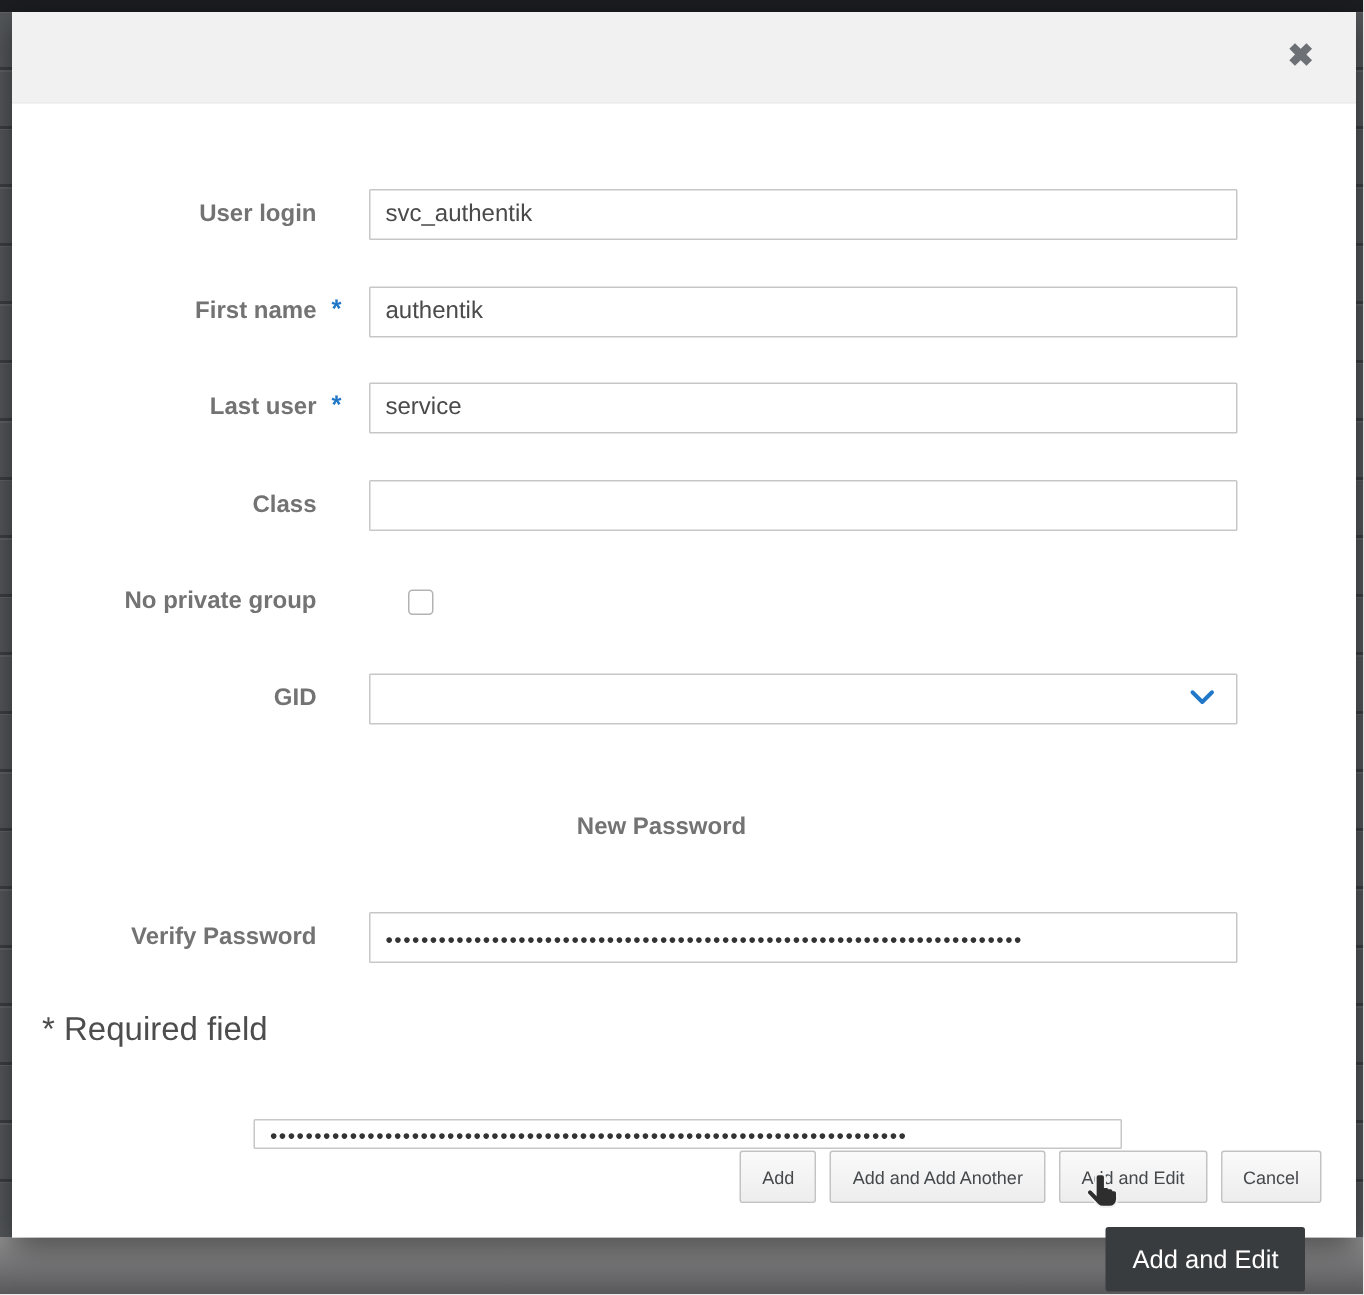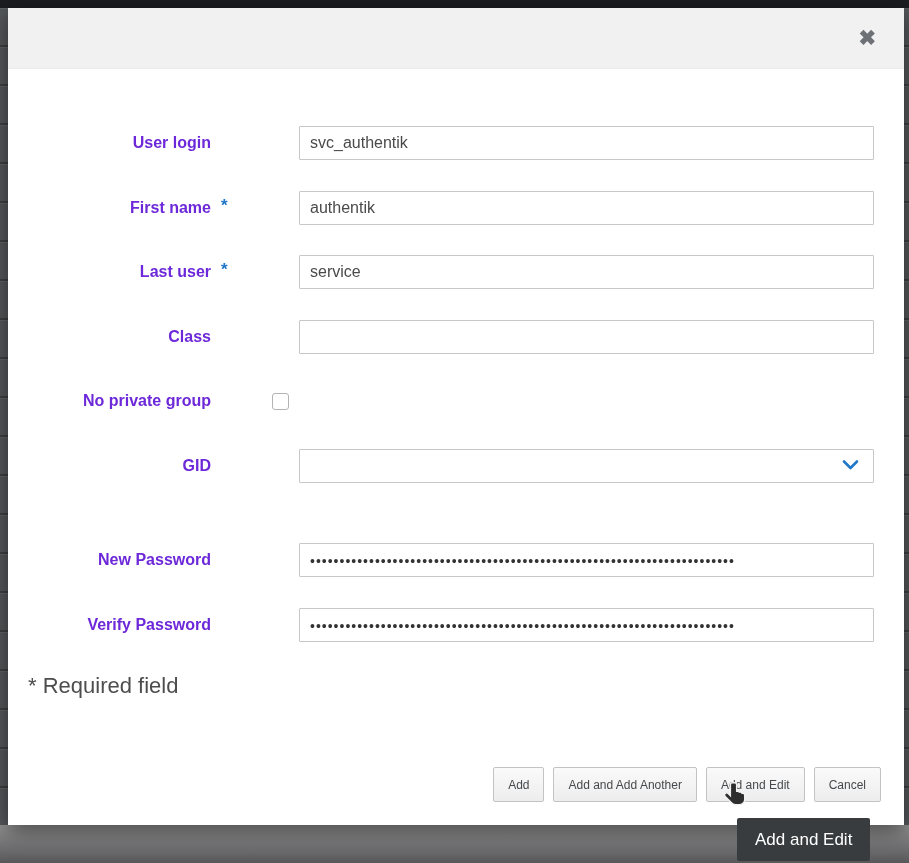--- a/index.html
+++ b/index.html
@@ -33,29 +33,29 @@
     font-size:19px;font-weight:700;color:#2b2e33;
   }
   .modal-close{
     position:absolute;right:22px;top:0;height:60px;line-height:60px;
     font-size:21px;font-weight:700;color:#6d7176;cursor:pointer;border:none;background:none;padding:0 6px;
   }
   .modal-body{position:relative;height:756px;}
   
   .row{position:absolute;left:0;width:866px;display:flex;align-items:center;height:34px;}
   .r1{top:57px;}.r2{top:122px;}.r3{top:186px;}.r4{top:251px;}
-  .r5{top:315px;}.r6{top:380px;}.r7{top:474px;}.r8{top:539px;}
+  .r5{top:315px;}.r6{top:380px;}.r7{top:474px;flex-direction:column;}.r8{top:539px;}
   .lbl{
-    flex:0 0 203px;text-align:right;font-size:16px;font-weight:600;color:#6d28d9;
+    flex:0 0 203px;text-align:right;font-size:16px;font-weight:600;color:#737373;
   }
   .req{
     position:absolute;left:213px;top:5px;color:#1f76c8;font-weight:700;font-size:17px;
   }
   .txt,.select-box{
-    margin-left:88px;width:579px;height:34px;box-sizing:border-box;
+    margin-left:35px;width:579px;height:34px;box-sizing:border-box;
     border:1px solid #c7c7c7;border-radius:1px;background:#ffffff;
     font-family:"Liberation Sans","DejaVu Sans",sans-serif;
     font-size:16px;color:#4a4a4a;padding:0 10px;outline:none;
   }
   .pwd{font-size:14px;letter-spacing:1px;color:#333;padding-top:2px;}
   .checkbox{
     margin-left:61px;width:17px;height:17px;appearance:none;-webkit-appearance:none;
     border:1px solid #b3b3b3;border-radius:3px;background:#fff;cursor:pointer;
   }
   .select-box{position:relative;display:flex;align-items:center;cursor:pointer;}

